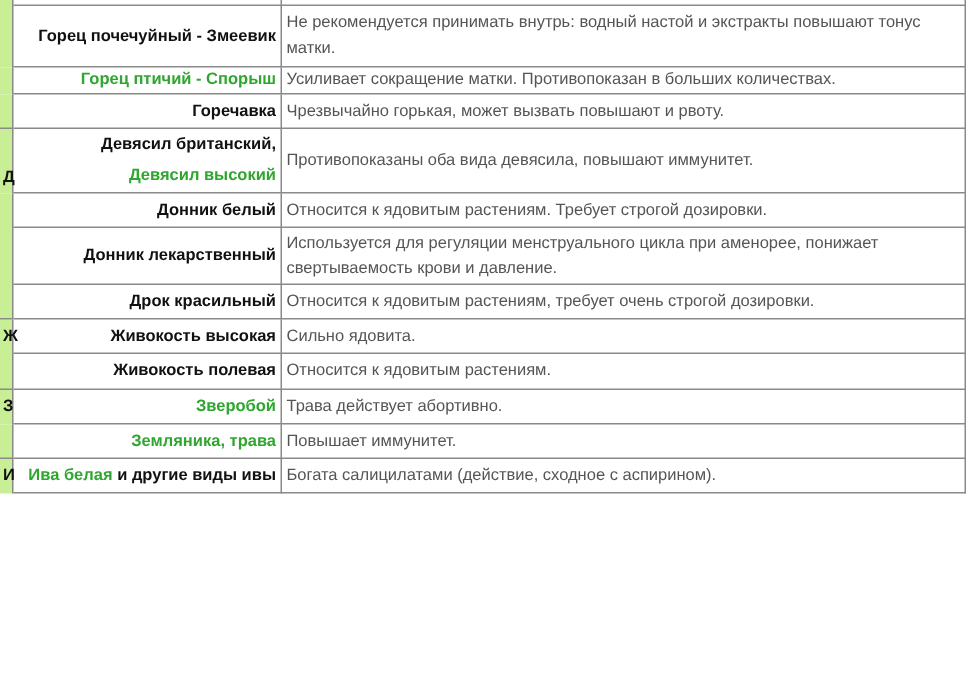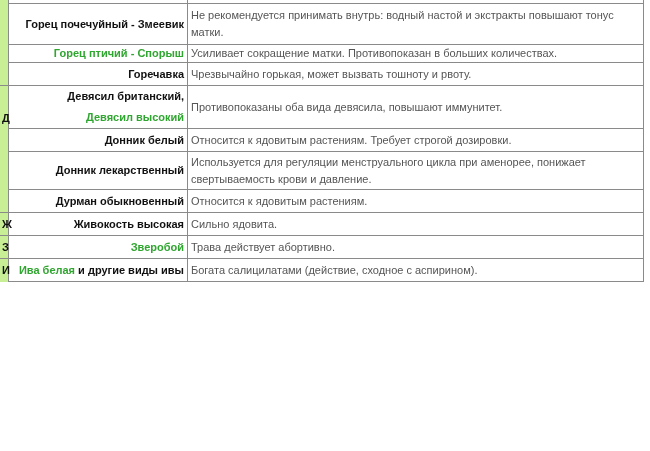--- a/index.html
+++ b/index.html
@@ -34,21 +34,21 @@
 
     <tr style="height:15px;">
       <td class="letter"><span></span></td>
       <td class="name"><span class="green">Горец птичий - Спорыш</span></td>
       <td class="desc"><span>Усиливает сокращение матки. Противопоказан в больших количествах.</span></td>
     </tr>
 
     <tr style="height:23px;">
       <td class="letter"><span></span></td>
       <td class="name"><span class="black">Горечавка</span></td>
-      <td class="desc"><span>Чрезвычайно горькая, может вызвать тошноту и рвоту.</span></td>
+      <td class="desc"><span>Чрезвычайно горькая, может вызвать повышают и рвоту.</span></td>
     </tr>
 
 
     <tr style="height:42px;">
       <td class="letter sep" style="vertical-align:bottom;padding-bottom:2px !important;"><span>Д</span></td>
       <td class="name" style="line-height:21px;padding-left:26px;">
         <div class="black">Девясил британский,</div>
         <div class="green">Девясил высокий</div>
       </td>
       <td class="desc"><span>Противопоказаны оба вида девясила, повышают иммунитет.</span></td>
@@ -59,42 +59,52 @@
       <td class="name"><span class="black">Донник белый</span></td>
       <td class="desc"><span>Относится к ядовитым растениям. Требует строгой дозировки.</span></td>
     </tr>
 
     <tr style="height:38px;">
       <td class="letter"><span></span></td>
       <td class="name"><span class="black">Донник лекарственный</span></td>
       <td class="desc"><span>Используется для регуляции менструального цикла при аменорее, понижает свертываемость крови и давление.</span></td>
     </tr>
 
-
     <tr style="height:23px;">
       <td class="letter"><span></span></td>
-      <td class="name"><span class="black">Дурман обыкновенный</span></td>
-      <td class="desc"><span>Относится к ядовитым растениям.</span></td>
+      <td class="name"><span class="black">Дрок красильный</span></td>
+      <td class="desc"><span>Относится к ядовитым растениям, требует очень строгой дозировки.</span></td>
     </tr>
+
 
 
 
     <tr style="height:23px;">
       <td class="letter sep"><span>Ж</span></td>
       <td class="name"><span class="black">Живокость высокая</span></td>
       <td class="desc"><span>Сильно ядовита.</span></td>
     </tr>
 
+    <tr style="height:24px;">
+      <td class="letter"><span></span></td>
+      <td class="name"><span class="black">Живокость полевая</span></td>
+      <td class="desc"><span>Относится к ядовитым растениям.</span></td>
+    </tr>
 
     <tr style="height:23px;">
       <td class="letter sep"><span>З</span></td>
       <td class="name"><span class="green">Зверобой</span></td>
       <td class="desc"><span>Трава действует абортивно.</span></td>
     </tr>
 
+    <tr style="height:23px;">
+      <td class="letter"><span></span></td>
+      <td class="name"><span class="green">Земляника, трава</span></td>
+      <td class="desc"><span>Повышает иммунитет.</span></td>
+    </tr>
 
 
     <tr style="height:23px;">
       <td class="letter sep"><span>И</span></td>
       <td class="name"><span class="green">Ива белая</span><span class="black"> и другие виды ивы</span></td>
       <td class="desc"><span>Богата салицилатами (действие, сходное с аспирином).</span></td>
     </tr>
   </tbody>
 </table>
 

